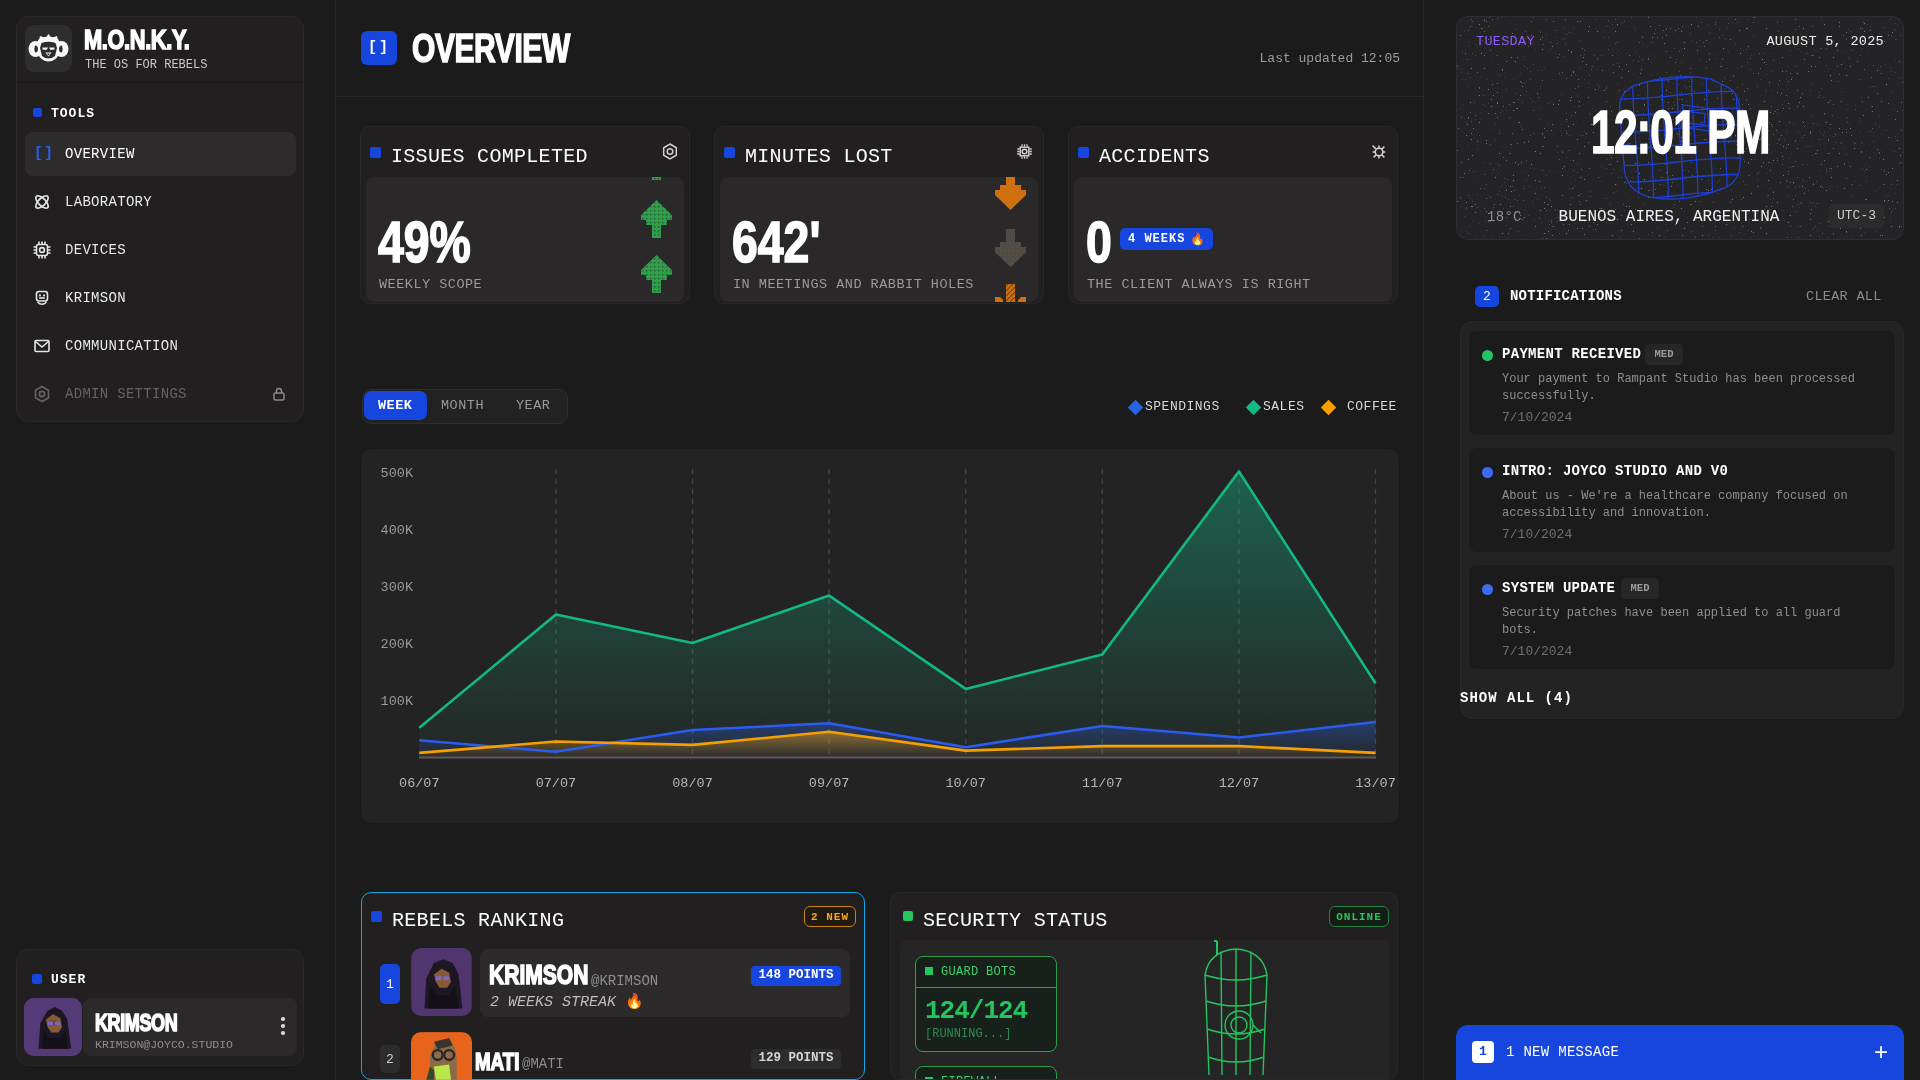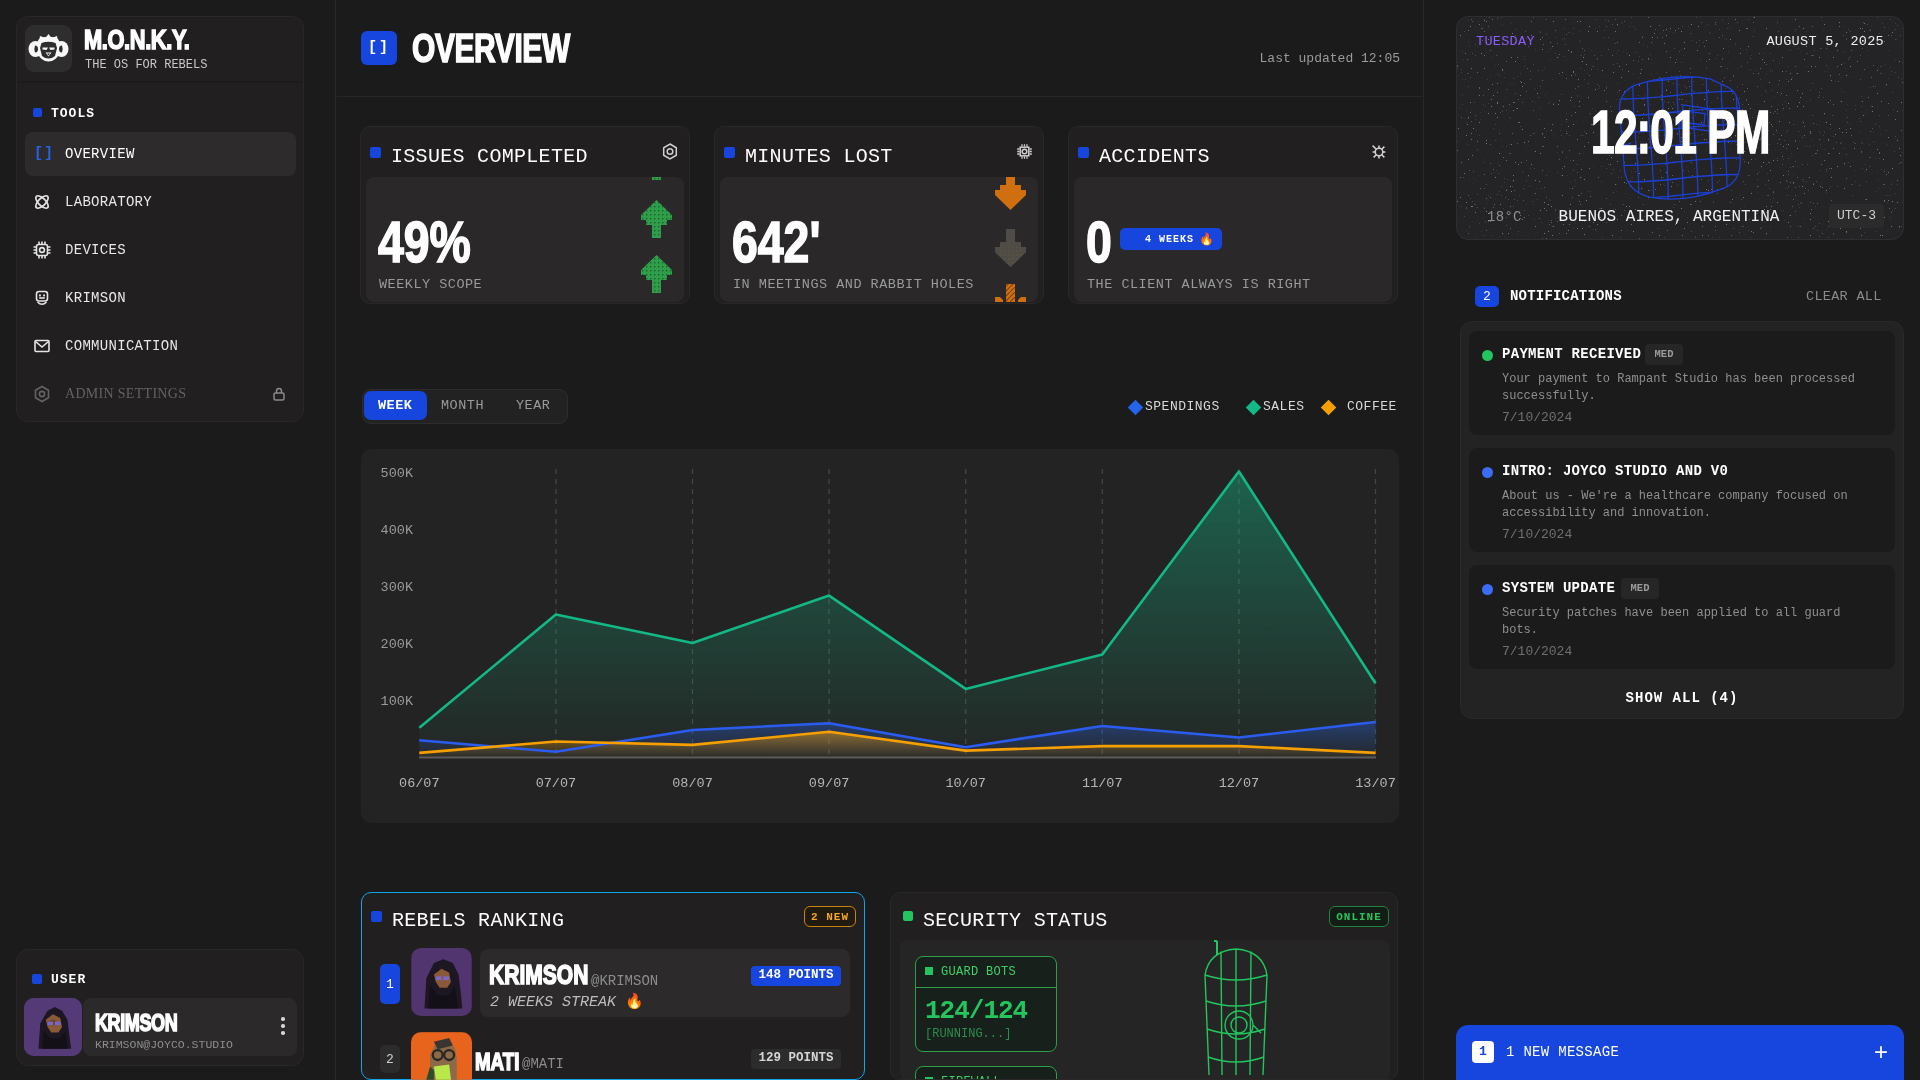--- a/index.html
+++ b/index.html
@@ -72,21 +72,21 @@
 <svg class="abs" style="left:33px;top:337px;" width="18" height="18" viewBox="0 0 18 18" fill="none" stroke="#e5e5e5" stroke-width="1.6">
   <rect x="2" y="3.5" width="14" height="11" rx="1"></rect>
   <path d="M2.5 4.5 L9 10 L15.5 4.5"></path>
 </svg>
 <div class="abs mono" style="left:65px;top:338px;font-size:14px;color:#e8e8e8;letter-spacing:0.3px;">COMMUNICATION</div>
 
 <svg class="abs" style="left:33px;top:385px;" width="18" height="18" viewBox="0 0 18 18" fill="none" stroke="#636363" stroke-width="1.6">
   <path d="M9 1.5 L15.5 5.25 V12.75 L9 16.5 L2.5 12.75 V5.25 Z"></path>
   <circle cx="9" cy="9" r="2.6"></circle>
 </svg>
-<div class="abs mono" style="left:65px;top:386px;font-size:14px;color:#636363;letter-spacing:0.3px;font-family:Liberation Serif, serif;">ADMIN SETTINGS</div>
+<div class="abs mono" style="left:65px;top:386px;font-size:14px;color:#636363;letter-spacing:0.3px;">ADMIN SETTINGS</div>
 <svg class="abs" style="left:271px;top:386px;" width="16" height="16" viewBox="0 0 16 16" fill="none" stroke="#8a8a8a" stroke-width="1.5">
   <rect x="3" y="7" width="10" height="7" rx="1.5"></rect>
   <path d="M5.5 7 V5 Q5.5 2.5 8 2.5 Q10.5 2.5 10.5 5 V7"></path>
 </svg>
 
 <div class="abs" style="left:16px;top:949px;width:288px;height:117px;background:#211f1f;border:1px solid #292727;border-radius:12px;"></div>
 <div class="sq" style="left:32px;top:974px;width:10px;height:10px;"></div>
 <div class="abs mono" style="left:51px;top:972px;font-size:13px;font-weight:700;letter-spacing:1px;">USER</div>
 <div class="abs" style="left:24px;top:998px;width:58px;height:58px;background:#573a74;border-radius:10px;overflow:hidden;" id="avatar-krimson"></div>
 <div class="abs" style="left:83px;top:998px;width:214px;height:58px;background:#2b2929;border-radius:8px;"></div>
@@ -167,21 +167,21 @@
 <div class="abs" style="left:1068px;top:126px;width:330px;height:178px;background:#211f1f;border:1px solid #292727;border-radius:10px;"></div>
 <div class="sq" style="left:1078px;top:147px;width:11px;height:11px;"></div>
 <div class="card-title" style="left:1099px;top:145px;">ACCIDENTS</div>
 <svg class="abs" style="left:1370px;top:143px;" width="17" height="17" viewBox="0 0 17 17" fill="none" stroke="#cfcfcf" stroke-width="1.6">
   <circle cx="9" cy="9" r="3.8"></circle>
   <path d="M9 5.2 V2.6 M9 12.8 V15.4 M5.2 9 H2.6 M12.8 9 H15.4 M6.3 6.3 L2.6 2.6 M11.7 11.7 L14.4 14.4 M11.7 6.3 L14.4 3.6 M6.3 11.7 L3.6 14.4"></path>
 </svg>
 <div class="abs" style="left:1074px;top:177px;width:318px;height:125px;background:#2a2828;border-radius:8px;overflow:hidden;">
   <div class="disp" style="position:absolute;left:12px;top:31px;font-size:58px;letter-spacing:0;transform:scaleX(0.80);transform-origin:left;">0</div>
   <div style="position:absolute;left:46px;top:51px;height:22px;background:#1746df;border-radius:5px;padding:0 8px;display:flex;align-items:center;">
-    <span class="mono" style="font-size:10px;font-weight:700;letter-spacing:1px;margin-left:17px;">4 WEEKS</span>
+    <span class="mono" style="font-size:12px;font-weight:700;letter-spacing:1px;">4 WEEKS</span>
     <span style="font-size:12px;margin-left:5px;">🔥</span>
   </div>
   <div class="mono" style="position:absolute;left:13px;top:100px;font-size:13.5px;color:#9a9a9a;letter-spacing:0.5px;">THE CLIENT ALWAYS IS RIGHT</div>
 </div>
 
 <div class="abs" style="left:362px;top:389px;width:206px;height:35px;background:#232222;border:1px solid #2e2d2d;border-radius:9px;"></div>
 <div class="abs" style="left:364px;top:391px;width:63px;height:29px;background:#1746df;border-radius:7px;"></div>
 <div class="abs mono" style="left:378px;top:398px;font-size:13.5px;font-weight:700;letter-spacing:0.5px;">WEEK</div>
 <div class="abs mono" style="left:441px;top:398px;font-size:13.5px;color:#9a9a9a;letter-spacing:0.5px;">MONTH</div>
 <div class="abs mono" style="left:516px;top:398px;font-size:13.5px;color:#9a9a9a;letter-spacing:0.5px;font-family:Liberation Mono, monospace;">YEAR</div>
@@ -371,21 +371,21 @@
 </div>
 
 <div class="abs" style="left:1469px;top:565px;width:426px;height:104px;background:#1c1b1b;border-radius:8px;">
   <div style="position:absolute;left:13px;top:19px;width:11px;height:11px;border-radius:50%;background:#3b6cf5;"></div>
   <div class="mono" style="position:absolute;left:33px;top:15px;font-size:14px;font-weight:700;letter-spacing:0.3px;">SYSTEM UPDATE</div>
   <div style="position:absolute;left:152px;top:13px;width:38px;height:21px;background:#262626;border-radius:4px;color:#9a9a9a;font-size:10.5px;font-weight:700;text-align:center;line-height:20px;">MED</div>
   <div class="mono" style="position:absolute;left:33px;top:40px;font-size:12px;line-height:17px;color:#8f8f8f;">Security patches have been applied to all guard<br>bots.</div>
   <div class="mono" style="position:absolute;left:33px;top:79px;font-size:13px;color:#6f6f6f;">7/10/2024</div>
 </div>
 
-<div class="abs mono" style="left:1460px;top:690px;width:444px;text-align:center;font-size:14px;font-weight:700;letter-spacing:1px;">SHOW ALL (4)</div>
+<div class="abs mono" style="left:1460px;top:690px;width:444px;text-align:left;font-size:14px;font-weight:700;letter-spacing:1px;">SHOW ALL (4)</div>
 
 <div class="abs" style="left:1456px;top:1025px;width:448px;height:55px;background:#1746df;border-radius:12px 12px 0 0;">
   <div style="position:absolute;left:16px;top:16px;width:22px;height:22px;background:#fff;border-radius:4px;color:#1746df;font-size:13px;font-weight:700;text-align:center;line-height:22px;">1</div>
   <div class="mono" style="position:absolute;left:50px;top:19px;font-size:14px;letter-spacing:0.3px;">1 NEW MESSAGE</div>
   <div style="position:absolute;right:16px;top:13px;font-size:24px;font-weight:400;font-family:'Liberation Sans',sans-serif;">+</div>
 </div>
 
 <svg class="abs" style="left:24px;top:998px;border-radius:10px;" width="58" height="58" viewBox="0 0 32 32">
   <rect width="32" height="32" fill="#553a78"></rect>
   <path d="M8 28 L9 14 L13 7 L17 5 L21 7 L24 12 L25 20 L26 28 Z" fill="#1c1722"></path>

